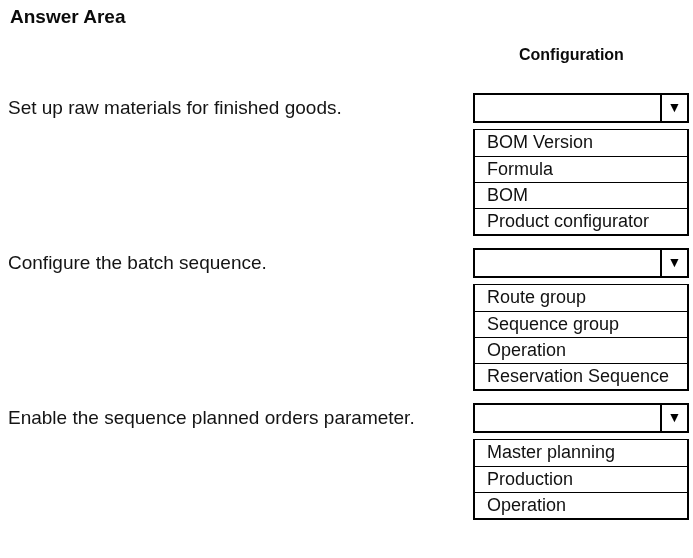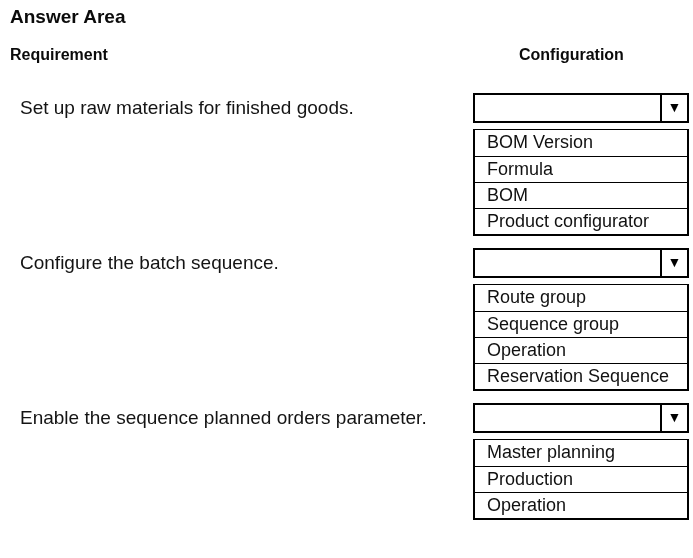--- a/index.html
+++ b/index.html
@@ -38,21 +38,21 @@
     position: absolute;
     left: 0;
     width: 693px;
   }
   .row.r1 { top: 93px; }
   .row.r2 { top: 248px; }
   .row.r3 { top: 403px; }
 
   .req-text {
     position: absolute;
-    left: 20px;
+    left: 8px;
     top: 0;
     width: 462px;
     height: 30px;
     line-height: 30px;
     font-size: 19px;
     color: #141414;
     white-space: nowrap;
   }
 
   .dd {
@@ -109,21 +109,20 @@
   }
   .dd-opt:first-child { border-top: none; }
 </style>
 </head>
 <body>
 
 <div class="page">
 
   <div class="title">Answer Area</div>
 
-  <div class="col-header req">Requirement</div>
   <div class="col-header cfg">Configuration</div>
 
   <div class="row r1">
     <div class="req-text">Set up raw materials for finished goods.</div>
     <div class="dd">
       <div class="dd-select">
         <div class="dd-value"></div>
         <div class="dd-btn">
           <span class="dd-arrow">▼</span>
         </div>

